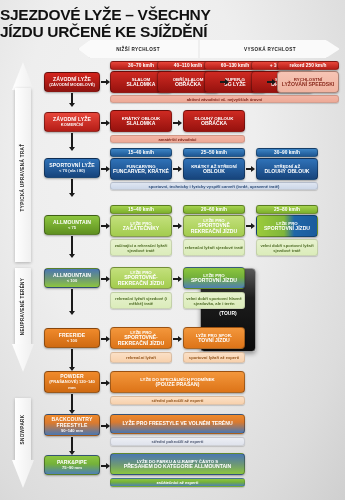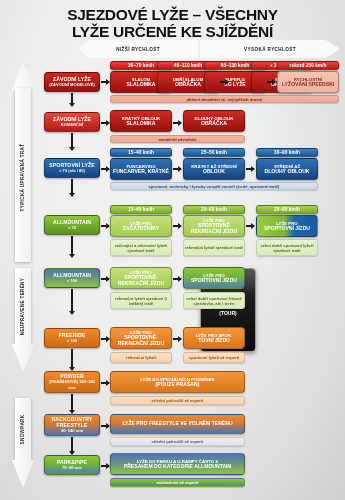--- a/index.html
+++ b/index.html
@@ -7,21 +7,21 @@
     width:345px;height:500px;overflow:hidden;
     font-family:"Liberation Sans",sans-serif;
     background:radial-gradient(ellipse at 40% 30%, #f2f2f2 0%, #eeeeee 40%, #dcdcdc 80%, #cfcfcf 100%);
     position:relative;
     color:#222;
   }
   .page{position:absolute;left:0;top:0;width:345px;height:500px;}
 
   
   .title{
-    position:absolute;left:0;top:6px;width:345px;text-align:center;
+    position:absolute;left:0;top:6px;width:345px;
     font-weight:bold;font-size:15.5px;line-height:17px;letter-spacing:-0.3px;
     color:#111;
   }
   .title .l2{display:block;}
 
   
   .speedbar{position:absolute;top:40px;left:78px;width:262px;height:18px;}
   .arrow-left{
     position:absolute;left:0;top:0;width:120px;height:18px;
     background:#fafafa;
@@ -146,21 +146,21 @@
     border-top:4px solid #1a1a1a;
   }
 </style>
 </head>
 <body>
 
 <div class="page">
 
   <div class="title">
     <span>SJEZDOVÉ LYŽE – VŠECHNY</span>
-    <span class="l2">LYŽE URČENÉ KE SJÍŽDĚNÍ</span>
+    <span class="l2">JÍZDU URČENÉ KE SJÍŽDĚNÍ</span>
   </div>
 
   <div class="speedbar">
     <div class="arrow-left">
       <span>NIŽŠÍ RYCHLOST</span>
     </div>
     <div class="arrow-right">
       <span>VYSOKÁ RYCHLOST</span>
     </div>
   </div>

